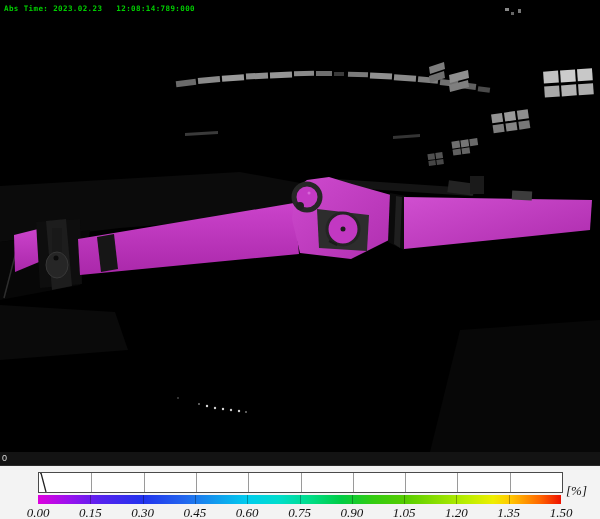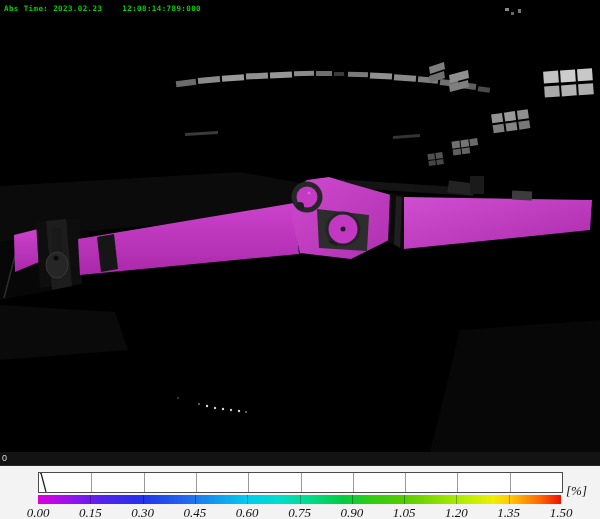--- a/index.html
+++ b/index.html
@@ -4,21 +4,21 @@
 <style>
   html,body{margin:0;padding:0;background:#000;}
   .app{position:relative;width:600px;height:519px;overflow:hidden;background:#000;
        font-family:"Liberation Sans",sans-serif;}
   
   .scene{position:relative;width:600px;height:452px;background:#000;}
   .scene svg{position:absolute;left:0;top:0;}
   .timestamp{position:absolute;left:4px;top:4px;color:#00cf00;
              font-family:"DejaVu Sans Mono",monospace;font-size:7.5px;font-weight:bold;
              letter-spacing:.4px;white-space:pre;}
-  .timestamp .t2{margin-left:20px;}
+  .timestamp .t2{margin-left:14px;}
   
   .strip{position:relative;width:600px;height:14px;background:#131313;
          border-bottom:1px solid #2a2a2a;box-sizing:border-box;}
   .strip .zero{position:absolute;left:2px;top:1px;color:#dcdcdc;font-size:9px;
                font-family:"Liberation Sans",sans-serif;}
   
   .panel{position:relative;width:600px;height:53px;background:#f3f3f3;}
   .histbox{position:absolute;left:38px;top:6px;width:523px;height:19px;background:#ffffff;
            border:1px solid #4a4a4a;box-sizing:content-box;}
   .gridline{position:absolute;top:0;width:1px;height:100%;background:#9a9a9a;}

